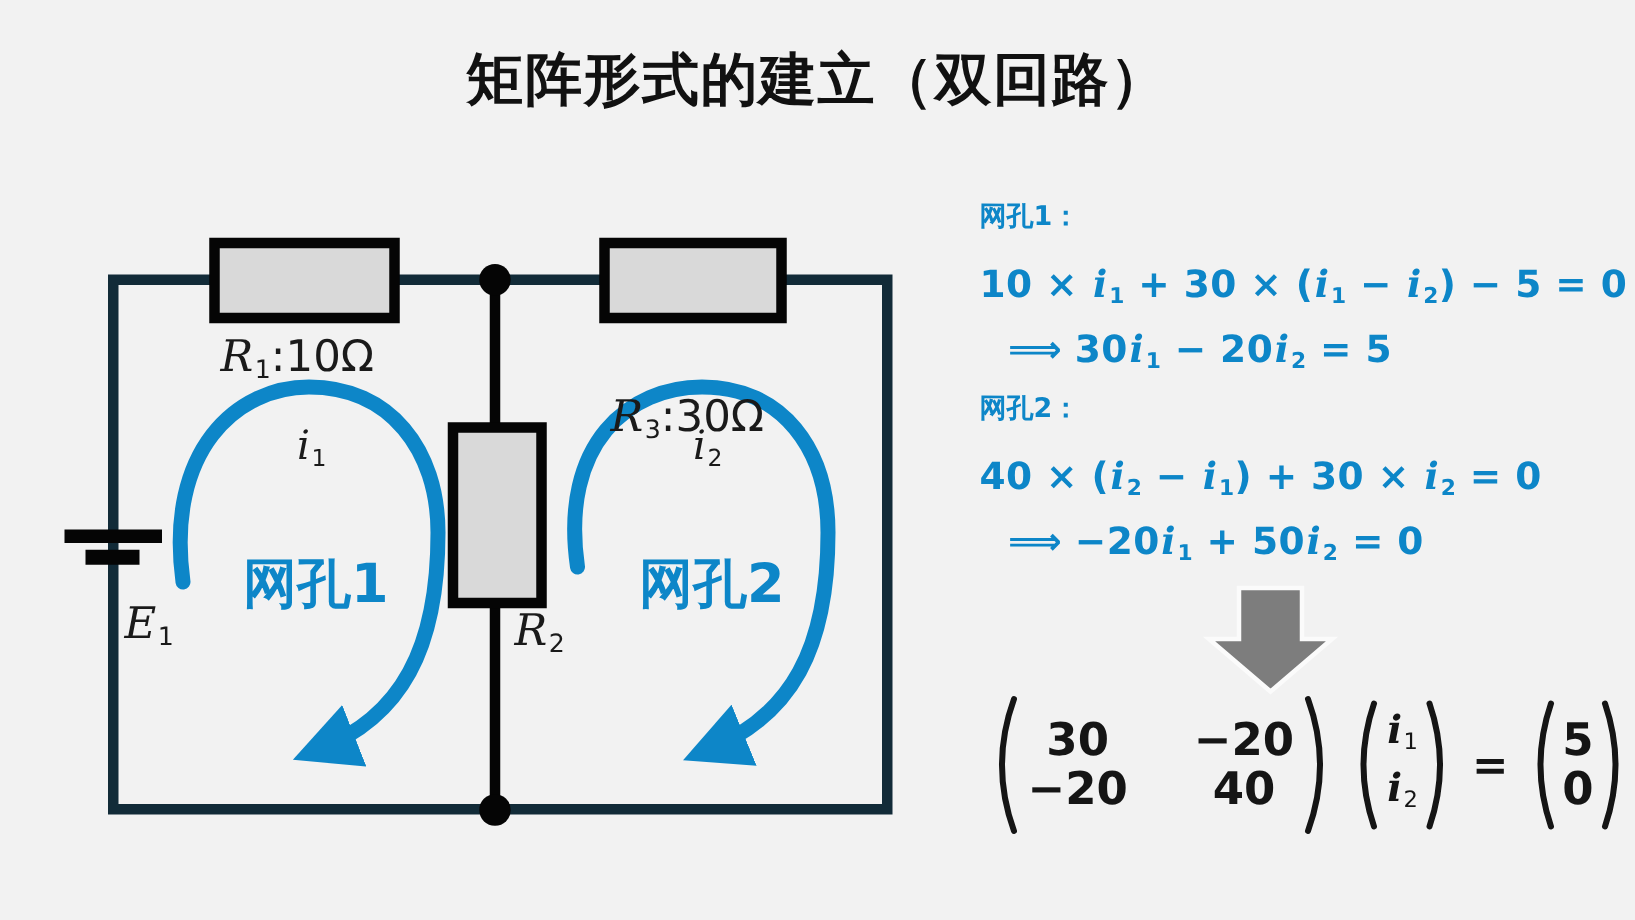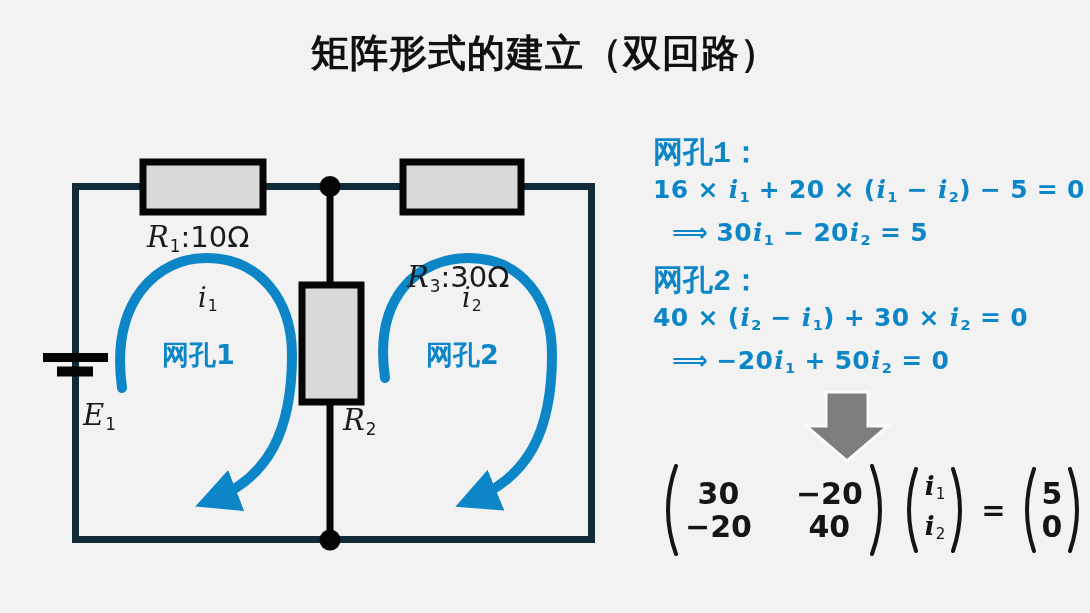--- a/index.html
+++ b/index.html
@@ -17,24 +17,24 @@
     position:absolute;top:28px;left:0;width:100%;text-align:center;
     font-size:38px;font-weight:800;letter-spacing:1px;color:#111;
   }
   .abs{position:absolute;white-space:nowrap;}
   
   .comp-label{font-size:29px;color:#1a1a1a;text-align:right;}
   .tk-rit{font-family:"DejaVu Serif","Liberation Serif",serif;font-style:italic;font-weight:400;padding-right:1px;}
   .tk-it{font-family:"DejaVu Serif","Liberation Serif",serif;font-style:italic;font-weight:700;padding:0 1px;}
   .tk-sub{font-family:"DejaVu Sans","Liberation Sans",sans-serif;font-style:normal;font-size:0.58em;vertical-align:-0.28em;}
   .tk-dbl{letter-spacing:0;}
-  .mesh-name{font-size:27px;font-weight:700;color:var(--accent-blue);}
+  .mesh-name{font-size:36px;font-weight:700;color:var(--accent-blue);margin-top:28px;}
   .current-label{font-size:27px;color:#1a1a1a;}
   
-  .eq-header{font-size:30px;font-weight:700;color:var(--accent-blue);font-family:Liberation Mono, monospace;}
+  .eq-header{font-size:18px;font-weight:700;color:var(--accent-blue);}
   .eq-line{font-size:25px;font-weight:700;color:var(--accent-blue);letter-spacing:0.3px;}
   
   .matrix-row{position:absolute;left:656px;top:462px;display:flex;align-items:center;}
   .paren{display:block;}
   .mat-a{display:grid;grid-template-columns:auto auto;column-gap:44px;row-gap:0;margin:0 3px;}
   .mat-a .cell{font-size:30px;font-weight:800;line-height:33px;text-align:center;color:#151515;}
   .vec{display:grid;row-gap:0;margin:0 2px;}
   .vec .cell{font-size:26px;line-height:32px;text-align:center;color:#151515;}
   .rhs .cell{font-size:30px;font-weight:800;line-height:33px;}
   .equals{font-size:29px;font-weight:800;margin:0 10px;color:#151515;}
@@ -75,21 +75,21 @@
   <div class="abs comp-label" style="left:407px;top:220px;margin-top:40px;"><span class="tk-rit">R</span><span class="tk-sub">3</span><span>:30Ω</span></div>
   <div class="abs comp-label" style="left:343px;top:403px;"><span class="tk-rit">R</span><span class="tk-sub">2</span></div>
   <div class="abs comp-label" style="left:83px;top:398px;"><span class="tk-rit">E</span><span class="tk-sub">1</span></div>
 
   <div class="abs current-label" style="left:198px;top:282px;"><span class="tk-rit">i</span><span class="tk-sub">1</span></div>
   <div class="abs mesh-name" style="left:162px;top:337px;">网孔1</div>
   <div class="abs current-label" style="left:462px;top:282px;"><span class="tk-rit">i</span><span class="tk-sub">2</span></div>
   <div class="abs mesh-name" style="left:426px;top:337px;">网孔2</div>
 
   <div class="abs eq-header" style="left:653px;top:132px;">网孔1：</div>
-  <div class="abs eq-line" style="left:653px;top:175px;"><span>16 × </span><span class="tk-it">i</span><span class="tk-sub">1</span><span> + 20 × (</span><span class="tk-it">i</span><span class="tk-sub">1</span><span> − </span><span class="tk-it">i</span><span class="tk-sub">2</span><span>) − 5 = 0</span></div>
+  <div class="abs eq-line" style="left:653px;top:175px;"><span>10 × </span><span class="tk-it">i</span><span class="tk-sub">1</span><span> + 30 × (</span><span class="tk-it">i</span><span class="tk-sub">1</span><span> − </span><span class="tk-it">i</span><span class="tk-sub">2</span><span>) − 5 = 0</span></div>
   <div class="abs eq-line" style="left:672px;top:218px;"><span class="tk-dbl">⟹  </span><span>30</span><span class="tk-it">i</span><span class="tk-sub">1</span><span> − 20</span><span class="tk-it">i</span><span class="tk-sub">2</span><span> = 5</span></div>
   <div class="abs eq-header" style="left:653px;top:260px;">网孔2：</div>
   <div class="abs eq-line" style="left:653px;top:303px;"><span>40 × (</span><span class="tk-it">i</span><span class="tk-sub">2</span><span> − </span><span class="tk-it">i</span><span class="tk-sub">1</span><span>) + 30 × </span><span class="tk-it">i</span><span class="tk-sub">2</span><span> = 0</span></div>
   <div class="abs eq-line" style="left:672px;top:346px;"><span class="tk-dbl">⟹  </span><span>−20</span><span class="tk-it">i</span><span class="tk-sub">1</span><span> + 50</span><span class="tk-it">i</span><span class="tk-sub">2</span><span> = 0</span></div>
 
   <svg class="abs" style="left:790px;top:385px;" width="120" height="85" viewBox="0 0 120 85">
     <polygon points="36,7 78,7 78,41 98,41 57,76 16,41 36,41" fill="var(--arrow-gray)" stroke="#fbfbfb" stroke-width="3"></polygon>
   </svg>
 
   <div class="matrix-row">

